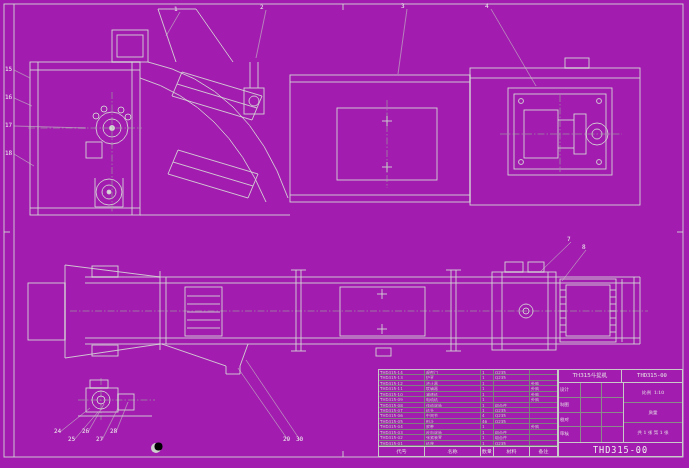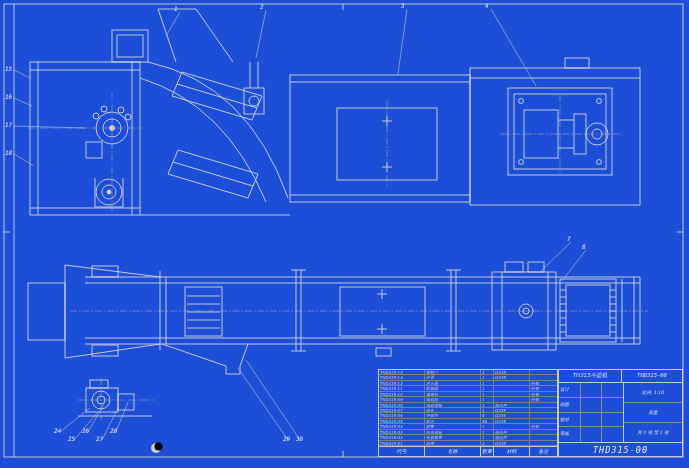--- a/index.html
+++ b/index.html
@@ -1,18 +1,18 @@
 <!DOCTYPE html>
 <html><head>
 <meta charset="utf-8">
 <style>
   html,body{margin:0;padding:0;background:#222;}
   #canvas{
-    position:relative;width:689px;height:468px;background:#1d4ed8;
-    font-family:"DejaVu Sans",sans-serif;color:#ddd;overflow:hidden;font-style:italic;
+    position:relative;width:689px;height:468px;background:#a21caf;
+    font-family:"DejaVu Sans",sans-serif;color:#ddd;overflow:hidden;
   }
   #canvas svg{position:absolute;left:0;top:0;}
   .balloon{
     position:absolute;font-size:6px;line-height:6px;color:#efefef;
     font-family:"DejaVu Sans Mono",monospace;letter-spacing:0;
   }
   
   #bom{
     position:absolute;left:378px;top:369px;width:180px;height:77px;
     border:1px solid #c9c9c9;border-bottom:none;box-sizing:border-box;

